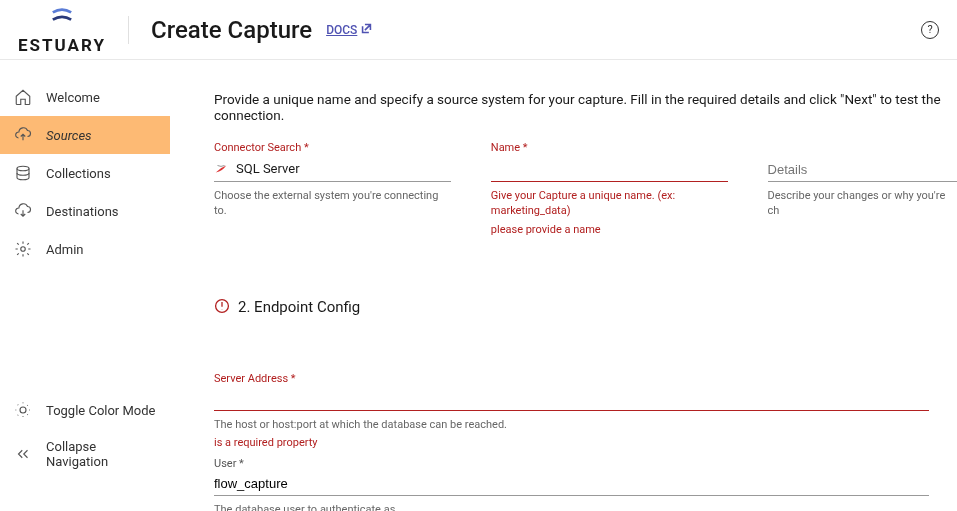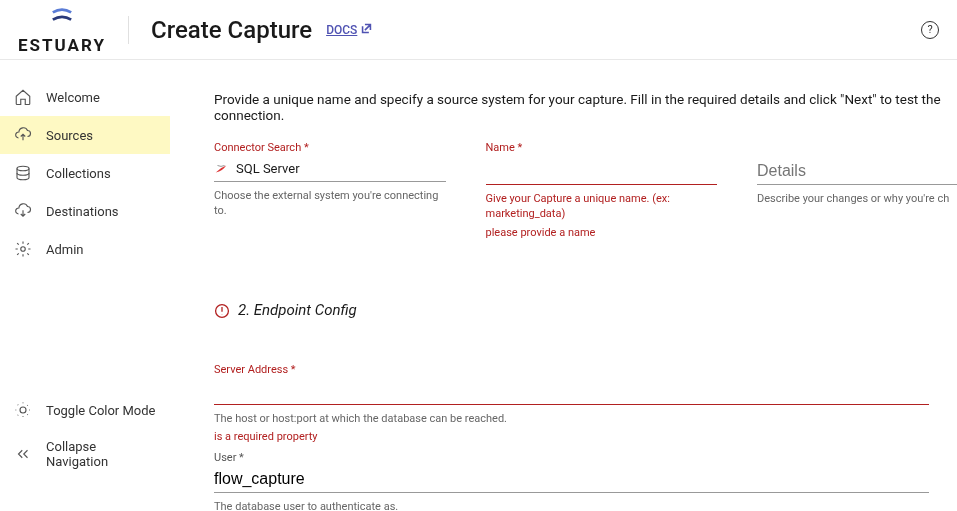--- a/index.html
+++ b/index.html
@@ -10,45 +10,45 @@
   .logo-mark { width: 22px; height: 22px; }
   .logo-text { font-weight: 700; font-size: 17px; letter-spacing: 2px; color: #1a1a1a; }
   .vdiv { width: 1px; height: 28px; background: #e0e0e0; margin: 0 22px; }
   .page-title { font-size: 24px; font-weight: 500; color: #1a1a1a; }
   .docs-link { margin-left: 14px; color: #4f52b2; font-size: 12px; text-decoration: underline; display: inline-flex; align-items: center; gap: 4px; font-weight: 500; }
   .help-icon { margin-left: auto; width: 18px; height: 18px; border: 1.5px solid #333; border-radius: 50%; display: flex; align-items: center; justify-content: center; font-size: 11px; color: #333; }
   
   .shell { display: flex; height: calc(100% - 60px); }
   .sidebar { width: 170px; min-width:170px; padding-top: 18px; display: flex; flex-direction: column; }
   .nav-item { display: flex; align-items: center; gap: 14px; padding: 10px 14px; font-size: 13px; color: #333; cursor: pointer; }
-  .nav-item.active { background: #fef9c3; }
+  .nav-item.active { background: #fdba74; font-style: italic; }
   .nav-icon { width: 18px; height: 18px; display: flex; align-items: center; justify-content: center; color: #555; }
   .nav-icon svg { width: 18px; height: 18px; stroke: currentColor; fill: none; stroke-width: 1.5; }
   .sidebar-bottom { margin-top: auto; padding-bottom: 32px; }
   
   .main { flex: 1; overflow-y: auto; padding: 14px 0 0 44px; }
   .instr { font-size: 13.5px; color: #1a1a1a; margin-bottom: 18px; margin-top: 17px; }
   
   .field-row { display: flex; gap: 40px; }
   .field { display: flex; flex-direction: column; }
   .field.connector { width: 250px; }
   .field.name { width: 250px; }
   .field.details { width: 200px; }
   .flabel { font-size: 11px; color: #b22020; margin-bottom: 4px; }
   .flabel.normal { color: #555; }
-  .finput { border: none; border-bottom: 1px solid #999; padding: 4px 0; font-size: 16px; background: transparent; outline: none; }
+  .finput { border: none; border-bottom: 1px solid #999; padding: 4px 0; font-size: 13px; background: transparent; outline: none; }
   .finput.error { border-bottom-color: #b22020; }
   .finput.details-placeholder { color: #6570d6; }
   .connector-val { display: flex; align-items: center; gap: 8px; border-bottom: 1px solid #999; padding: 3px 0 5px 0; }
   .sql-icon { width: 14px; height: 14px; }
   .fhint { font-size: 11px; color: #666; margin-top: 6px; line-height: 1.4; }
   .fhint.error { color: #b22020; }
   .ferr { font-size: 11px; color: #b22020; margin-top: 4px; }
   
-  .section-hdr { display: flex; align-items: flex-end; gap: 8px; margin-top: 62px; margin-bottom: 44px; font-size: 15px; font-style: italic; }
+  .section-hdr { display: flex; align-items: flex-start; gap: 8px; margin-top: 62px; margin-bottom: 56px; font-size: 15px; }
   .warn-icon { width: 16px; height: 16px; color: #b22020; }
   
   .form-field { margin-bottom: 8px; max-width: 715px; }
   .form-field .flabel { margin-bottom: 2px; }
   .form-field .finput { width: 100%; }
 
   .ext-icon svg { width: 11px; height: 11px; stroke: #4f52b2; fill: none; stroke-width: 2; }
 </style>
 </head>
 <body>

